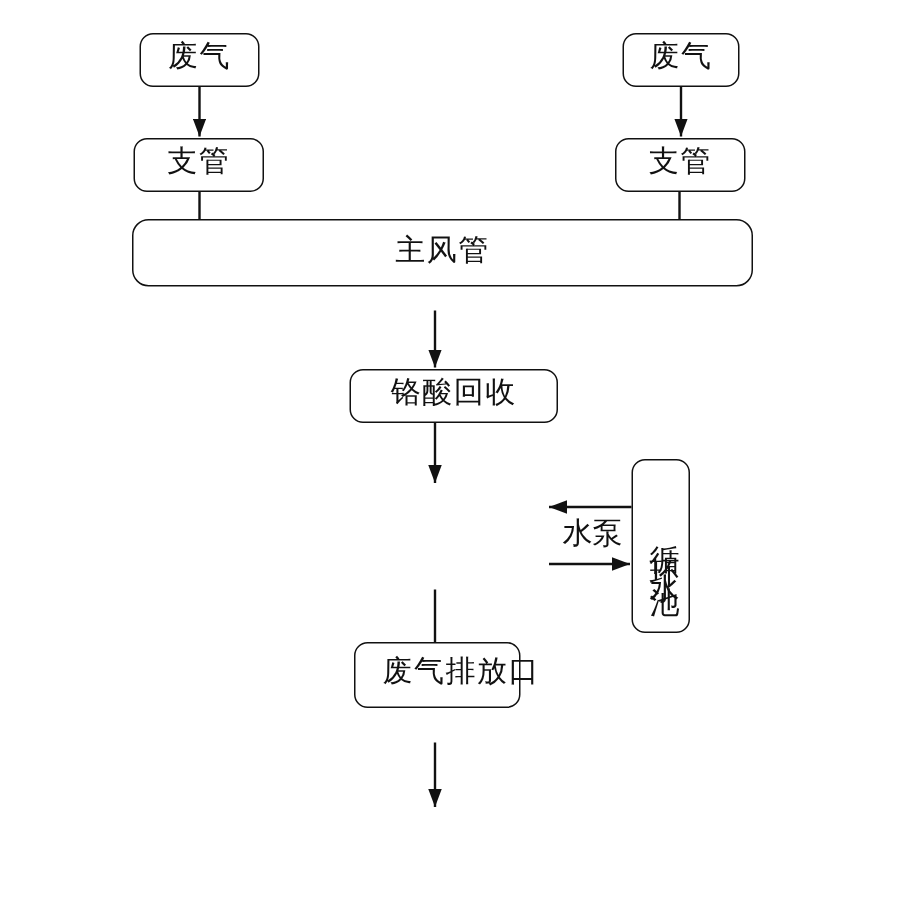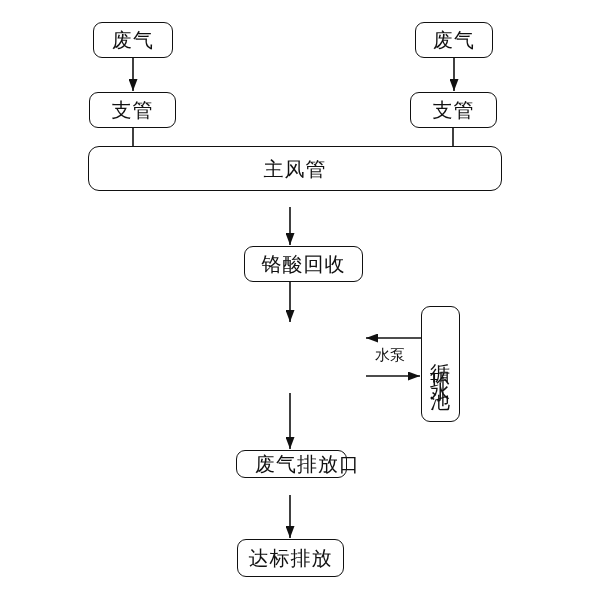--- a/index.html
+++ b/index.html
@@ -1,21 +1,21 @@
 <!DOCTYPE html>
 <html><head>
 <meta charset="utf-8">
 <style>
   html, body { margin: 0; padding: 0; background: #ffffff; }
   .canvas {
     position: relative;
     width: 608px;
     height: 605px;
     background: #ffffff;
-    font-family: Liberation Serif, serif;
+    font-family: Liberation Mono, monospace;
     color: #111111;
     overflow: hidden;
   }
   .arrow-layer {
     position: absolute;
     left: 0; top: 0;
     width: 608px; height: 605px;
   }
   .node {
     position: absolute;
@@ -33,35 +33,35 @@
   }
   .node.wide { border-radius: 11px; }
   .node.vertical {
     writing-mode: vertical-rl;
     text-orientation: upright;
     letter-spacing: 9px;
     padding-top: 4px;
   }
   .edge-label {
     position: absolute;
-    font-size: 15px;
+    font-size: 20px;
     line-height: 1;
     background: #ffffff;
     white-space: nowrap;
   }
   
   #n-waste-gas-left   { left: 93px;  top: 22px;  width: 80px;  height: 36px; }
   #n-branch-left      { left: 89px;  top: 92px;  width: 87px;  height: 36px; }
   #n-waste-gas-right  { left: 415px; top: 22px;  width: 78px;  height: 36px; }
   #n-branch-right     { left: 410px; top: 92px;  width: 87px;  height: 36px; }
   #n-main-duct        { left: 88px;  top: 146px; width: 414px; height: 45px; }
-  #n-chromic          { left: 244px; top: 246px; width: 119px; height: 36px; }
+  #n-chromic          { left: 233px; top: 246px; width: 139px; height: 36px; }
   #n-absorption       { left: 224px; top: 323px; width: 141px; height: 70px; border-radius: 12px; }
   #n-pool             { left: 421px; top: 306px; width: 39px;  height: 116px; }
-  #n-outlet           { left: 236px; top: 450px; width: 111px; height: 28px; padding-left: 32px; }
+  #n-outlet           { left: 236px; top: 428px; width: 111px; height: 44px; padding-left: 32px; }
   #n-discharge        { left: 237px; top: 539px; width: 107px; height: 38px; }
   #lbl-pump           { left: 375px; top: 348px; }
 </style>
 </head>
 <body>
 
 <div class="canvas">
 
   <svg class="arrow-layer" viewBox="0 0 608 605" xmlns="http://www.w3.org/2000/svg">
     <defs>
@@ -84,17 +84,16 @@
   </svg>
 
   <div class="node" id="n-waste-gas-left">废气</div>
   <div class="node" id="n-branch-left">支管</div>
   <div class="node" id="n-waste-gas-right">废气</div>
   <div class="node" id="n-branch-right">支管</div>
   <div class="node wide" id="n-main-duct">主风管</div>
   <div class="node" id="n-chromic">铬酸回收</div>
   <div class="node vertical" id="n-pool">循环水池</div>
   <div class="node" id="n-outlet">废气排放口</div>
-  <div class="node" id="n-discharge">达标排放</div>
 
   <div class="edge-label" id="lbl-pump">水泵</div>
 
 </div>
 
 </body></html>

